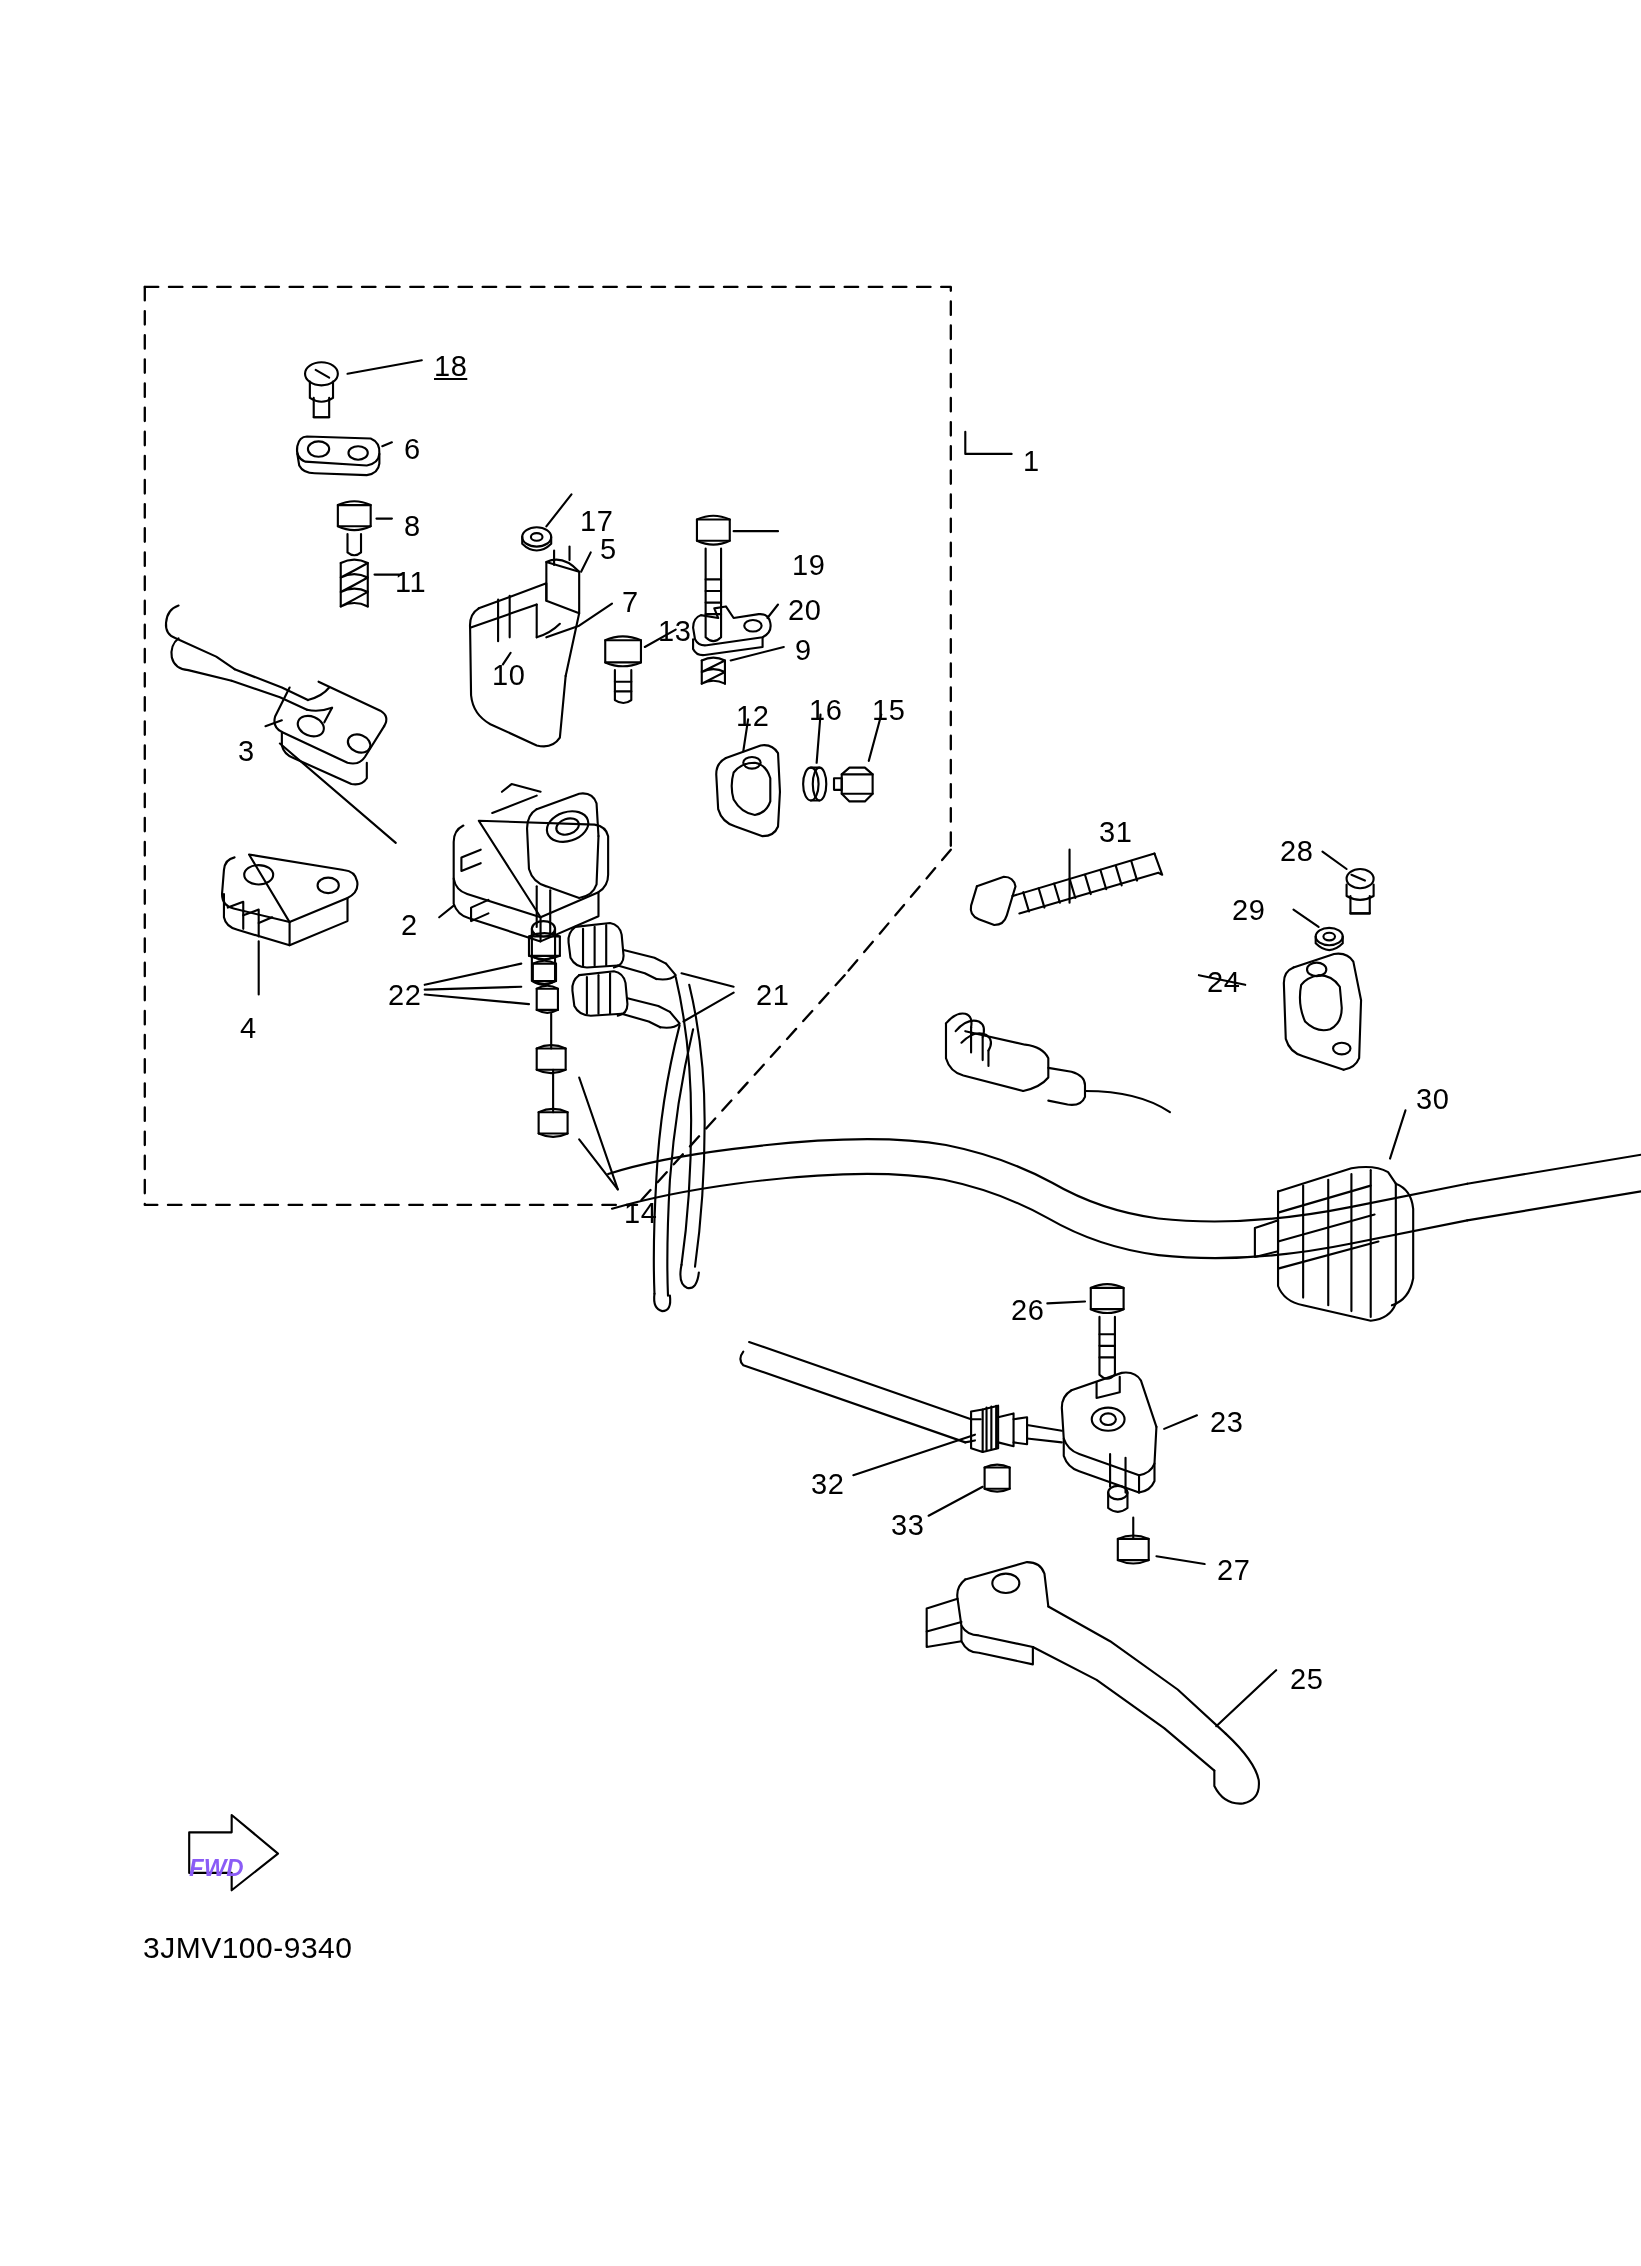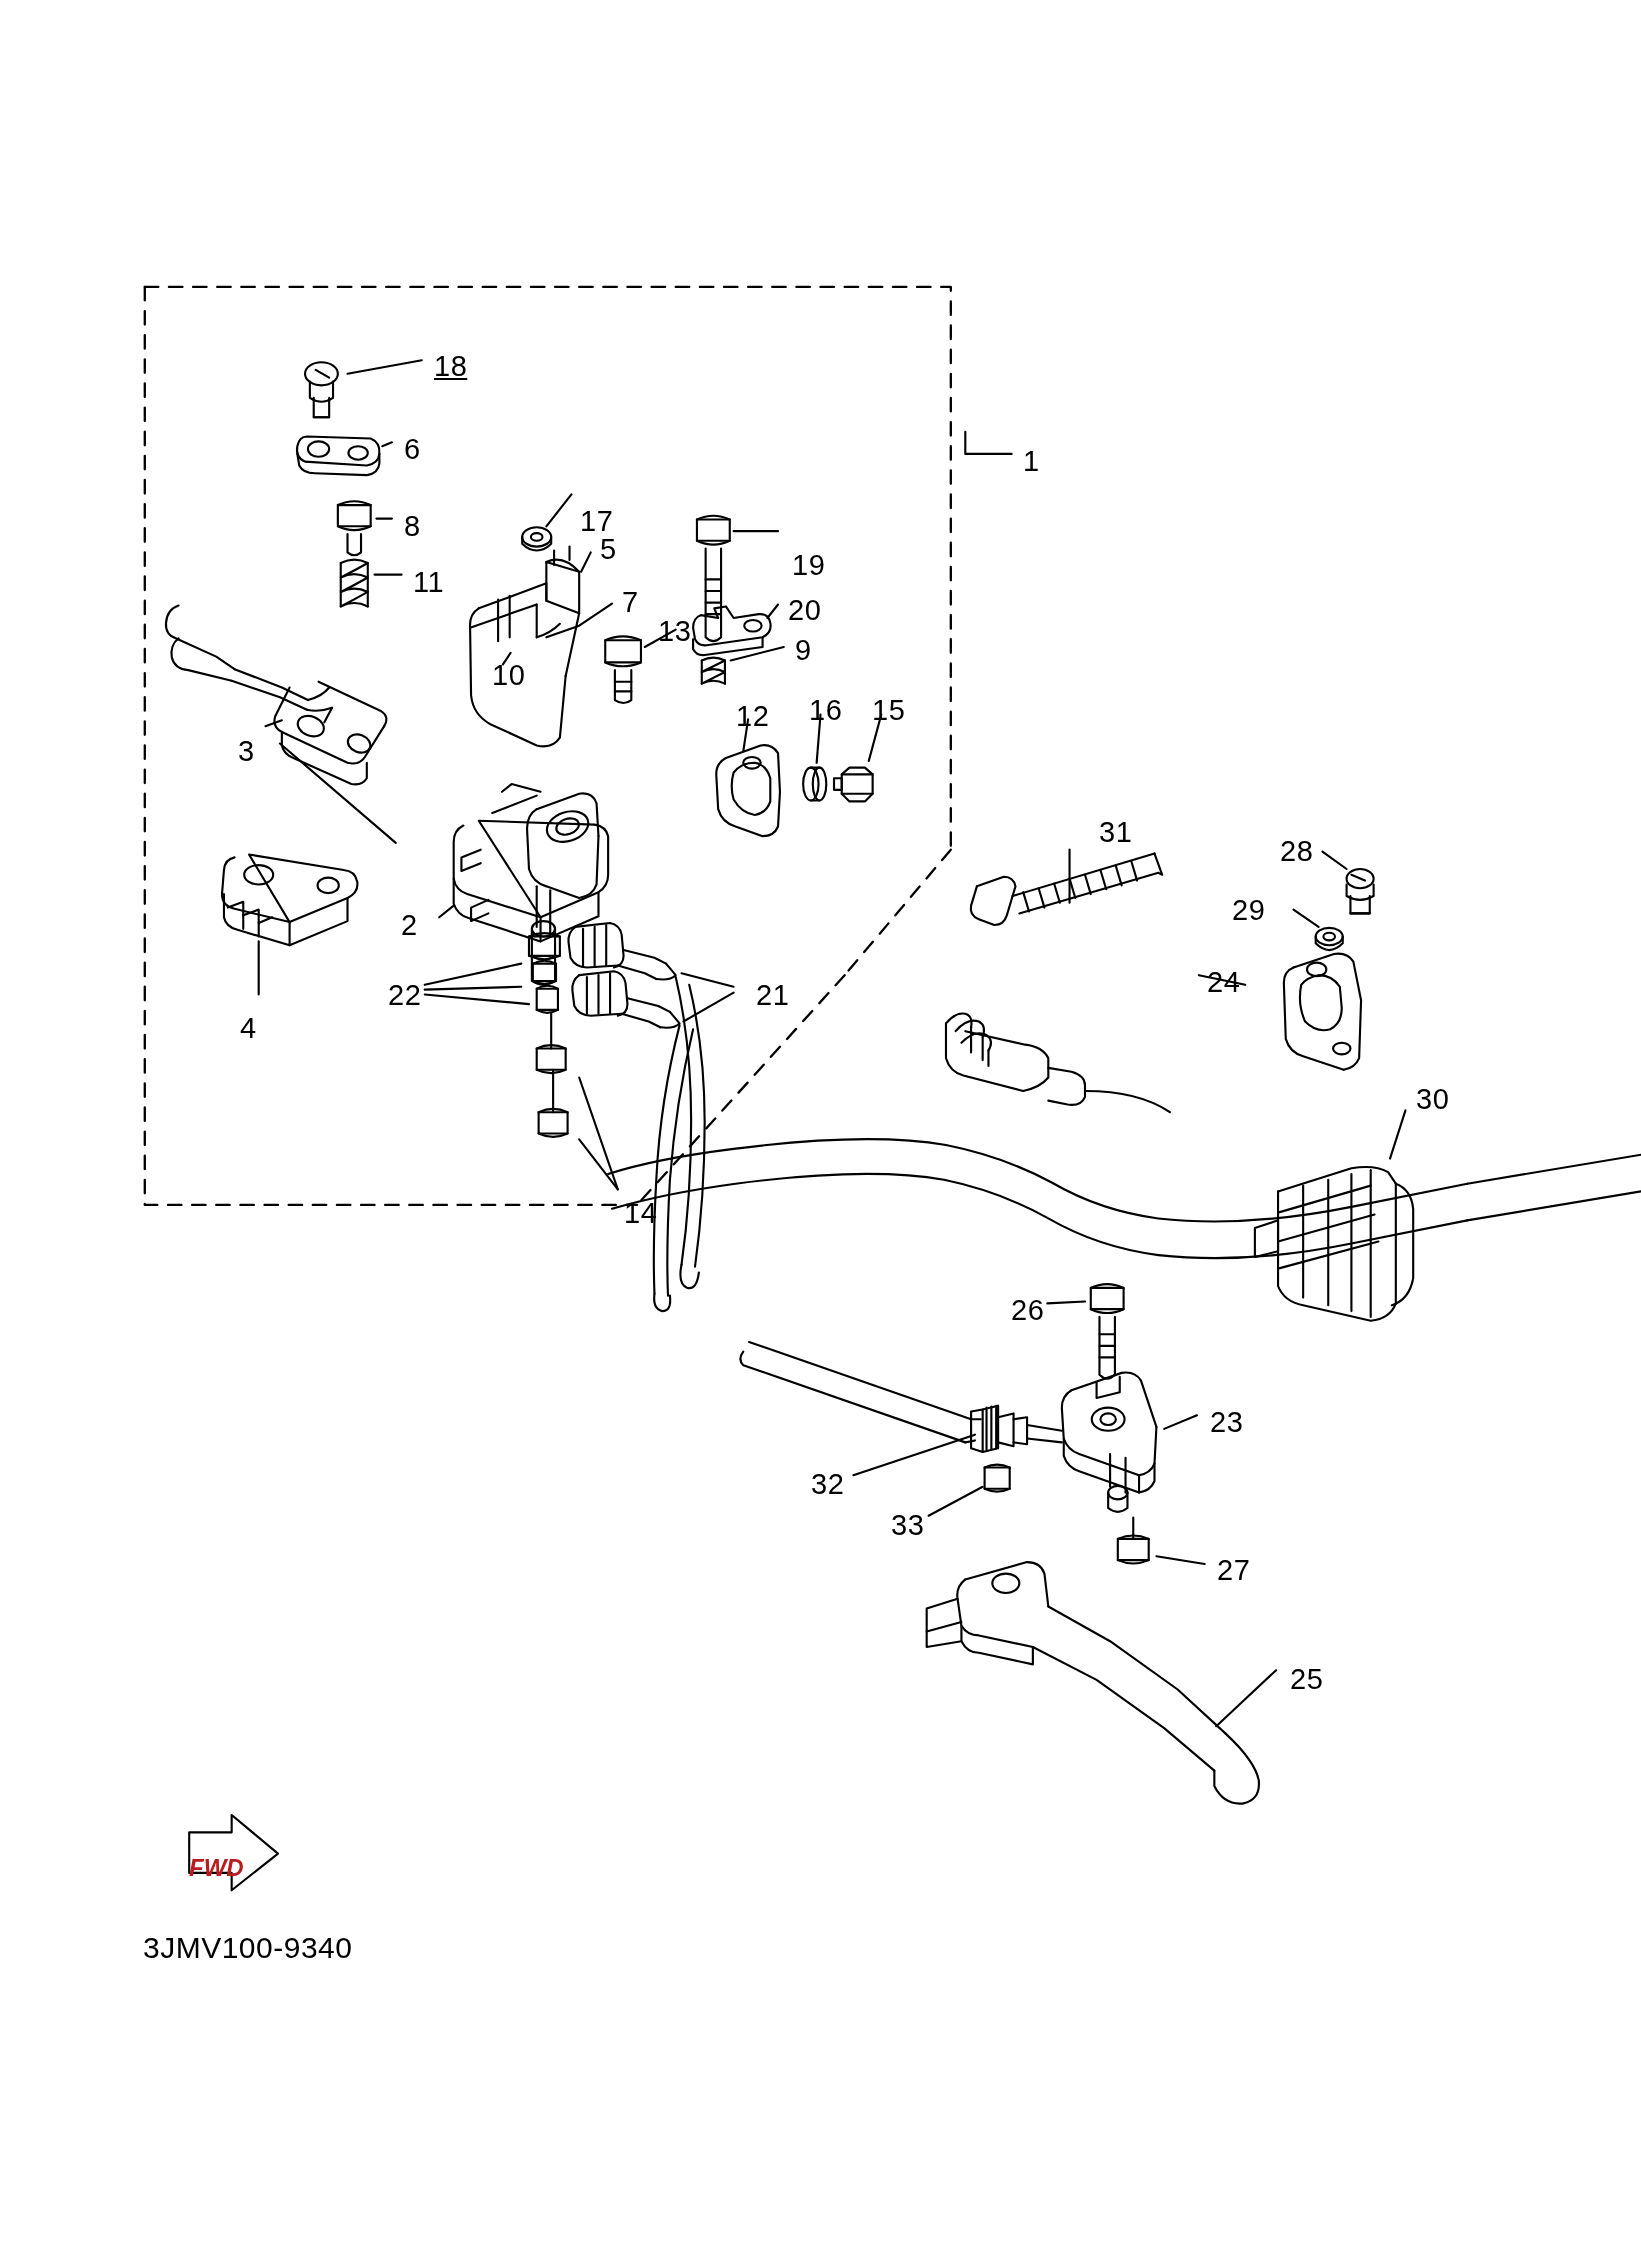--- a/index.html
+++ b/index.html
@@ -42,21 +42,21 @@
     letter-spacing: 0.5px;
   }
   #fwd-label {
     position: absolute;
     left: 189px;
     top: 1854px;
     font-family: "Liberation Sans", sans-serif;
     font-size: 24px;
     font-weight: bold;
     font-style: italic;
-    color: #b91c1c;
+    color: #8b5cf6;
   }
 </style>
 </head>
 <body>
 
 <div id="page">
 
   <svg id="diagram-svg" viewBox="0 0 1700 2347" xmlns="http://www.w3.org/2000/svg">
     <g fill="none" stroke="#000000" stroke-width="2.2" stroke-linecap="round" stroke-linejoin="round">
 
@@ -472,21 +472,21 @@
       <div class="callout" style="left: 1023px; top: 445px;">1</div>
       <div class="callout" style="left: 401px; top: 909px;">2</div>
       <div class="callout" style="left: 238px; top: 735px;">3</div>
       <div class="callout" style="left: 240px; top: 1012px;">4</div>
       <div class="callout" style="left: 600px; top: 533px;">5</div>
       <div class="callout" style="left: 404px; top: 433px;">6</div>
       <div class="callout" style="left: 622px; top: 586px;">7</div>
       <div class="callout" style="left: 404px; top: 510px;">8</div>
       <div class="callout" style="left: 795px; top: 634px;">9</div>
       <div class="callout" style="left: 480px; top: 659px; margin-left: 12px;">10</div>
-      <div class="callout" style="left: 413px; top: 566px;">11</div>
+      <div class="callout" style="left: 395px; top: 566px;">11</div>
       <div class="callout" style="left: 736px; top: 700px;">12</div>
       <div class="callout" style="left: 658px; top: 615px;">13</div>
       <div class="callout" style="left: 624px; top: 1197px;">14</div>
       <div class="callout" style="left: 872px; top: 694px; text-align: right;">15</div>
       <div class="callout" style="left: 809px; top: 694px;">16</div>
       <div class="callout" style="left: 580px; top: 483px; margin-top: 22px;">17</div>
       <div class="callout" style="left: 434px; top: 350px; text-decoration: underline;">18</div>
       <div class="callout" style="left: 792px; top: 549px;">19</div>
       <div class="callout" style="left: 788px; top: 594px;">20</div>
       <div class="callout" style="left: 756px; top: 979px;">21</div>

